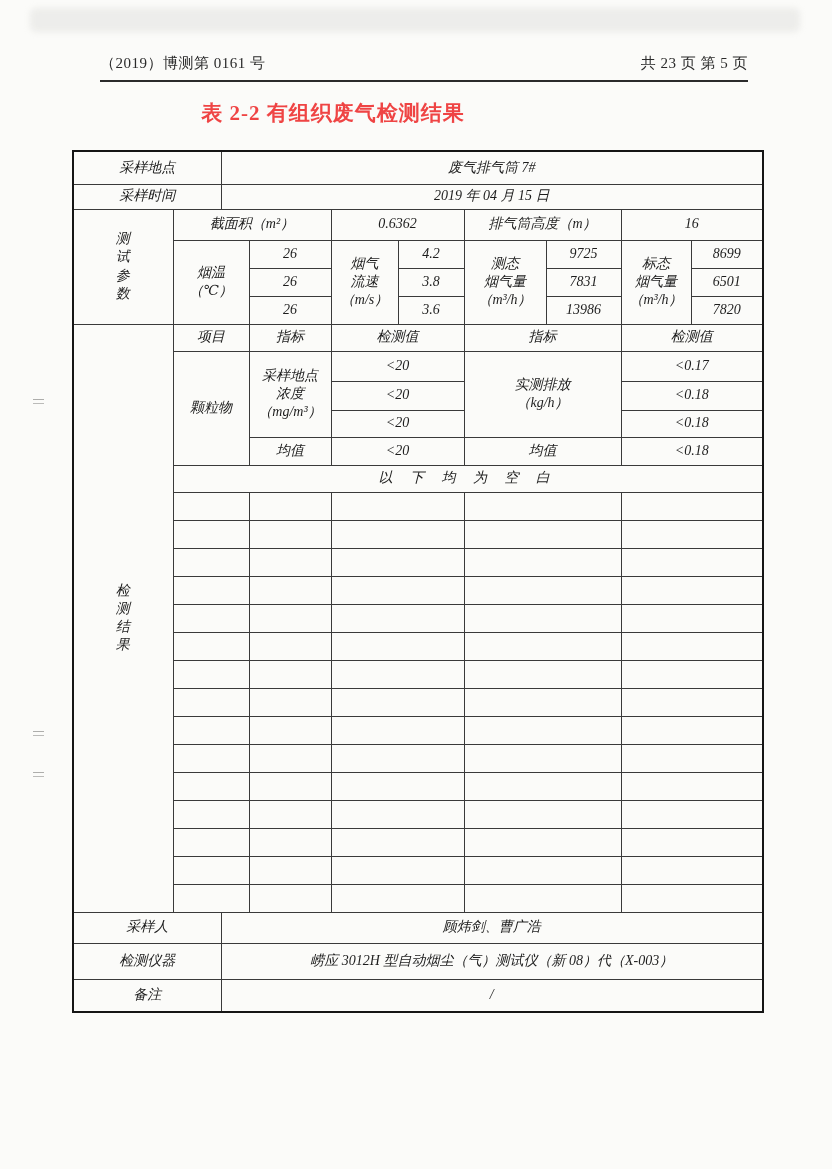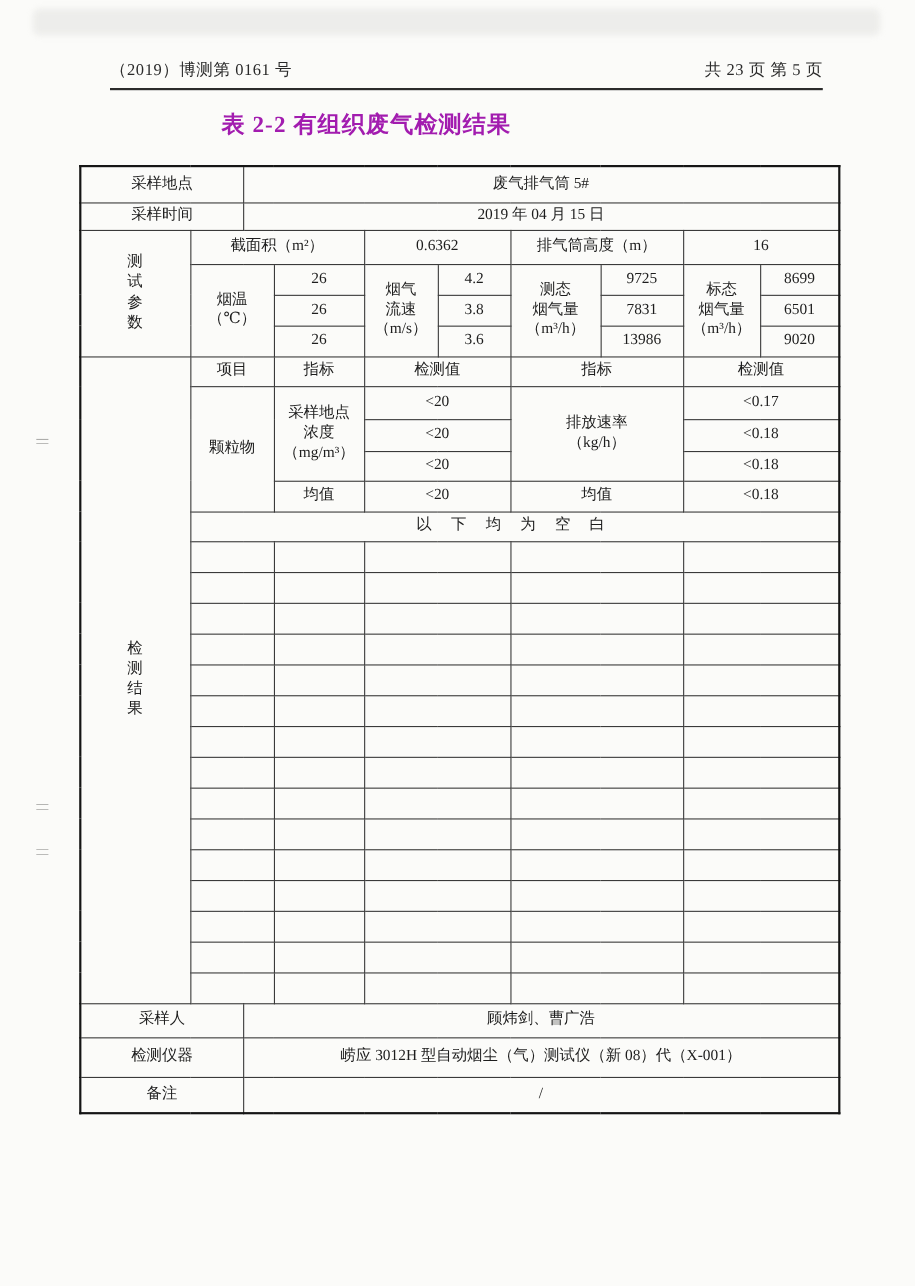--- a/index.html
+++ b/index.html
@@ -31,29 +31,29 @@
     display:flex;justify-content:space-between;
     font-size:15px;letter-spacing:.5px;color:#2a2a2a;
   }
   .header-rule{
     position:absolute;left:100px;top:80px;width:648px;height:2px;
     background:#2b2b2b;
   }
   .doc-title{
     position:absolute;left:0;top:99px;width:666px;
     text-align:center;font-size:21px;font-weight:bold;
-    letter-spacing:1px;color:#a21caf;
+    letter-spacing:1px;color:#ef4444;
   }
 
   table.report{
     position:absolute;left:72px;top:150px;
     width:690px;border-collapse:collapse;table-layout:fixed;
     font-size:14px;color:#1d1d1d;
   }
-  table.report{border:2px solid #151515;}
+  table.report{border:2px solid #151515;font-style:italic;}
   table.report td{
     border:1px solid #3a3a3a;
     text-align:center;vertical-align:middle;
     padding:0 2px;
     white-space:pre-line;
     line-height:1.3;
     overflow:hidden;
   }
   .vlabel{line-height:26px;letter-spacing:1px;}
   .vlabel-results{line-height:34px;letter-spacing:1px;}
@@ -90,21 +90,21 @@
         <col style="width:66px">
       <col style="width:82px">
         <col style="width:75px">
         <col style="width:70px">
       <col style="width:72px">
     </colgroup>
     <tbody>
 
       <tr class="h33">
         <td colspan="2">采样地点</td>
-        <td colspan="8">废气排气筒 5#</td>
+        <td colspan="8">废气排气筒 7#</td>
       </tr>
       <tr class="h25">
         <td colspan="2">采样时间</td>
         <td colspan="8">2019 年 04 月 15 日</td>
       </tr>
 
       <tr class="h31">
         <td rowspan="4" class="vlabel">测
 试
 参
@@ -134,41 +134,41 @@
       <tr class="h28">
         <td>26</td>
         <td>3.8</td>
         <td>7831</td>
         <td>6501</td>
       </tr>
       <tr class="h28">
         <td>26</td>
         <td>3.6</td>
         <td>13986</td>
-        <td>9020</td>
+        <td>7820</td>
       </tr>
 
       <tr class="h27">
         <td rowspan="21" class="vlabel-results">检
 测
 结
 果</td>
         <td colspan="2">项目</td>
         <td>指标</td>
         <td colspan="2">检测值</td>
         <td colspan="2">指标</td>
         <td colspan="2">检测值</td>
       </tr>
       <tr class="h30">
         <td colspan="2" rowspan="4">颗粒物</td>
         <td rowspan="3">采样地点
 浓度
 （mg/m³）</td>
         <td colspan="2">&lt;20</td>
-        <td colspan="2" rowspan="3">排放速率
+        <td colspan="2" rowspan="3">实测排放
 （kg/h）</td>
         <td colspan="2">&lt;0.17</td>
       </tr>
       <tr class="h29">
         <td colspan="2">&lt;20</td>
         <td colspan="2">&lt;0.18</td>
       </tr>
       <tr class="h27">
         <td colspan="2">&lt;20</td>
         <td colspan="2">&lt;0.18</td>
@@ -287,21 +287,21 @@
           <td colspan="2"></td>
           <td colspan="2"></td>
           <td colspan="2"></td>
         </tr>
         <tr class="h31" id="sampler-row">
         <td colspan="2">采样人</td>
         <td colspan="8">顾炜剑、曹广浩</td>
       </tr>
       <tr class="h36">
         <td colspan="2">检测仪器</td>
-        <td colspan="8">崂应 3012H 型自动烟尘（气）测试仪（新 08）代（X-001）</td>
+        <td colspan="8">崂应 3012H 型自动烟尘（气）测试仪（新 08）代（X-003）</td>
       </tr>
       <tr class="h33">
         <td colspan="2">备注</td>
         <td colspan="8">/</td>
       </tr>
     </tbody>
   </table>
 </div>
 
 </body></html>

